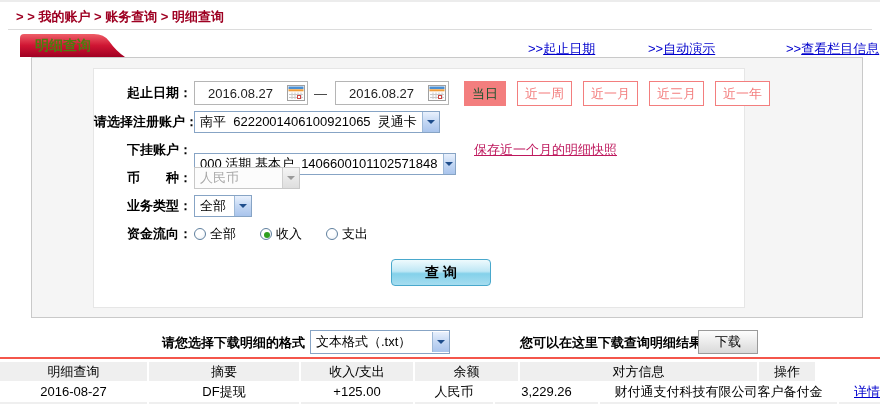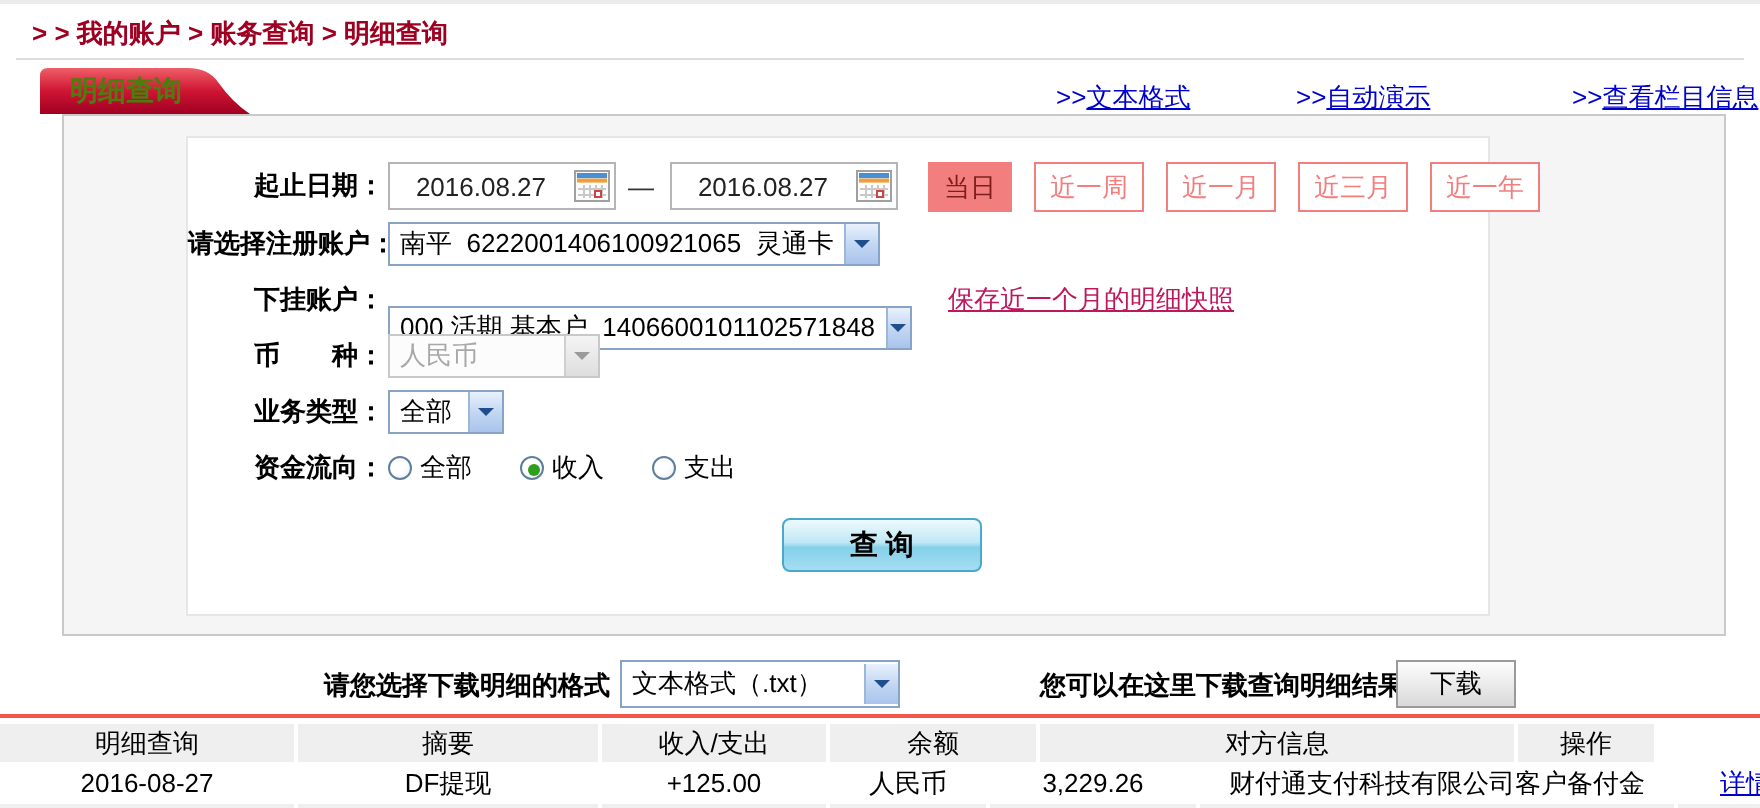--- a/index.html
+++ b/index.html
@@ -29,21 +29,21 @@
   #row-date { top:80px; } #row-reg { top:109px; } #row-sub { top:137px; }
   #row-cur { top:165px; } #row-biz { top:193px; } #row-flow { top:221px; }
 
   .dateinput { width:114px; height:24px; border:1px solid #b5b5b5; background:#fff; display:flex; align-items:center; margin-left:2px; }
   .dateinput .val { flex:1; text-align:center; font-size:13px; color:#222; }
   .dateinput .cal { width:20px; height:18px; margin-right:1px; display:flex; align-items:center; justify-content:center; cursor:pointer; }
   .dash { margin:0 6px; font-size:13px; color:#333; }
 
   .rangebtn { height:25px; line-height:23px; padding:0 7px; margin-left:11px; font-size:13px;
     border:1px solid #f37e7e; color:#f37e7e; background:#fff; cursor:pointer; white-space:nowrap; }
-  .rangebtn.active { background:#f37e7e; color:#7f1d1d; }
+  .rangebtn.active { background:#f37e7e; color:#14532d; }
   .rangebtn:first-of-type { margin-left:15px; }
 
   .xpselect { height:22px; border:1px solid #87a4c5; background:#fff; display:flex; align-items:center; margin-left:2px; cursor:pointer; }
   .xpselect .txt { padding:16px 5px; font-size:13px; white-space:pre; color:#000; }
   .xpselect .arrow { margin-left:auto; width:17px; height:20px; border-left:1px solid #9db8d6;
     background:linear-gradient(180deg,#e9f1fd 0%,#c3d7f3 50%,#a9c4ec 100%); display:flex; align-items:center; justify-content:center; }
   .xpselect .arrow::after { content:""; width:0; height:0; border:4px solid transparent; border-top-color:#1f4e8c; margin-top:4px; }
   .xpselect.disabled { border-color:#c8c8c8; background:#fcfcfc; cursor:default; }
   .xpselect.disabled .txt { color:#a8a8a8; }
   .xpselect.disabled .arrow { border-left-color:#cfcfcf; background:linear-gradient(180deg,#f4f4f4,#dedede); }
@@ -72,21 +72,21 @@
 
   .redline { position:absolute; left:0; top:357px; width:880px; height:2px; background:#f4564b; }
 
   .tbl-row { position:absolute; left:0; width:880px; display:flex; gap:2px; }
   .tbl-head { top:362px; height:19px; }
   .tbl-head .cell { background:#efefef; font-size:13px; line-height:19px; text-align:center; color:#000; }
   .tbl-data { top:382px; height:19px; }
   .tbl-data .cell { background:#fff; font-size:13px; line-height:19px; text-align:center; color:#000; }
   .tbl-foot { top:402px; height:2px; }
   .tbl-foot .cell { background:#efefef; }
-  .c0{width:147px;} .c1{width:150px;} .c2{width:112px;} .c3{width:78px;} .c4{width:103px;} .c5{width:237px;} .c6{width:68px;}
+  .c0{width:147px;} .c1{width:150px;} .c2{width:112px;} .c3{width:78px;} .c4{width:103px;} .c5{width:237px;} .c6{width:56px;}
   .cell { flex:none; overflow:hidden; white-space:nowrap; }
   .amount-in { color:#cc0000; }
   .detail-link { color:#0000cc; text-decoration:underline; cursor:pointer; }
 </style>
 </head>
 <body>
 
 <div id="page">
   <div class="top-edge"></div>
 
@@ -101,21 +101,21 @@
           <stop offset="0.5" stop-color="#cf1533"></stop>
           <stop offset="1" stop-color="#a00023"></stop>
         </linearGradient>
       </defs>
       <path d="M4,0 H74 Q84,0 89,7 Q96,17 105,23 H0 V4 Q0,0 4,0 Z" fill="url(#tabgrad)"></path>
     </svg>
     <span class="tab-label">明细查询</span>
   </div>
 
   <span class="top-link" id="link-0">
-    <span>&gt;&gt;</span><span class="lk">文本格式</span>
+    <span>&gt;&gt;</span><span class="lk">起止日期</span>
   </span>
   <span class="top-link" id="link-1">
     <span>&gt;&gt;</span><span class="lk">自动演示</span>
   </span>
   <span class="top-link" id="link-2">
     <span>&gt;&gt;</span><span class="lk">查看栏目信息</span>
   </span>
 
   <div class="panel"></div>
   <div class="formbox"></div>

